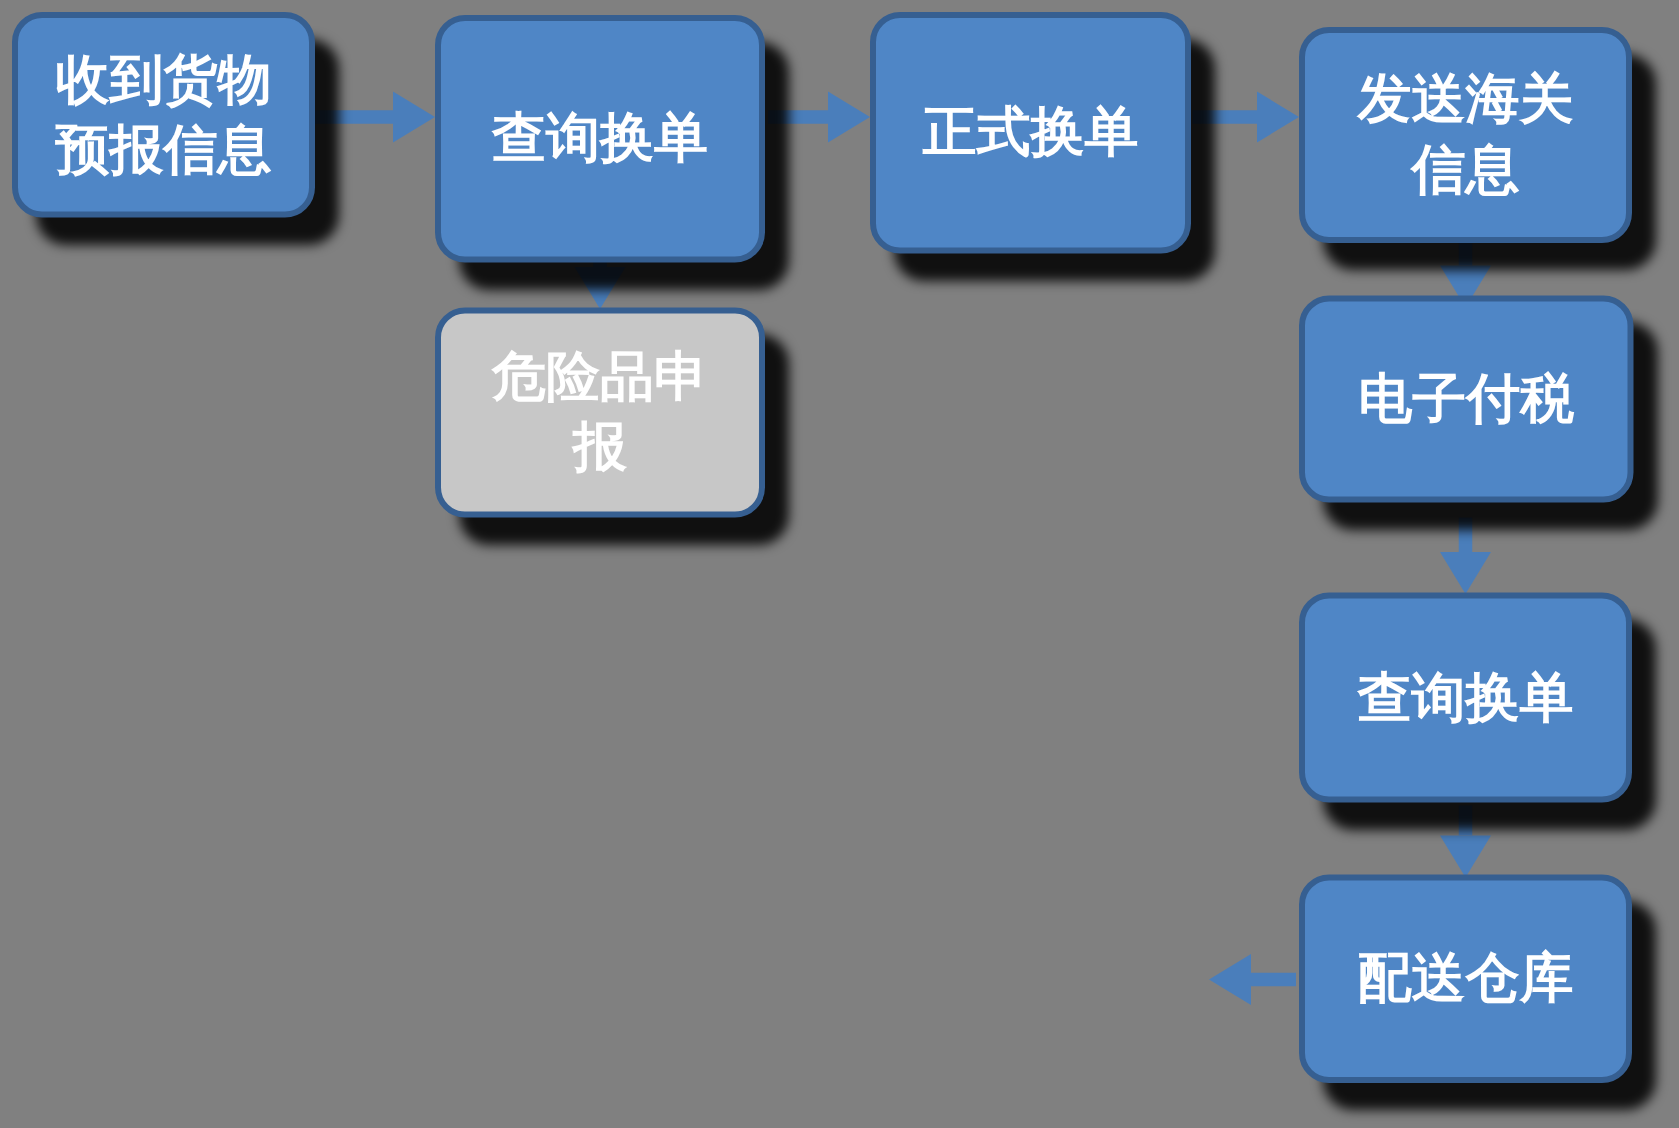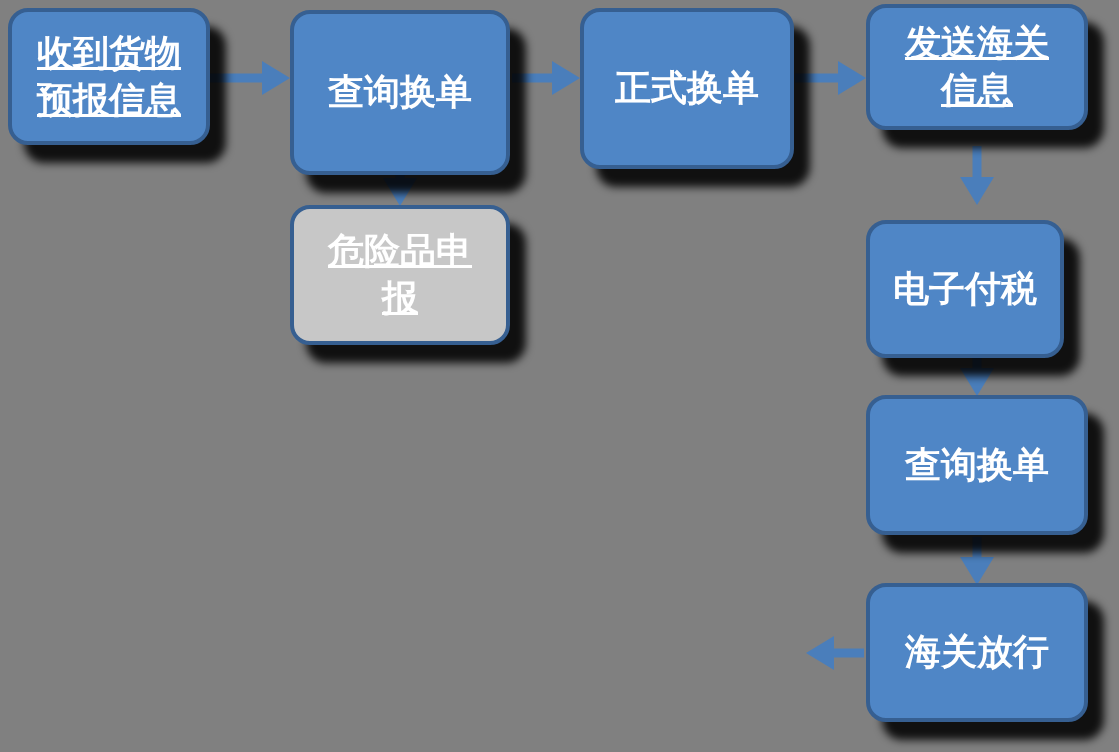--- a/index.html
+++ b/index.html
@@ -37,21 +37,21 @@
     border:4px solid var(--node-border);
     border-radius:20px;
     box-shadow:16px 18px 8px var(--shadow);
     color:var(--text);
     font-size:36px;font-weight:bold;
     line-height:1.3;
     text-align:center;
   }
   .node.secondary{background:var(--secondary-fill);align-items:center;}
   .lbl{display:inline-block;}
-  .w4{max-width:4.45em;text-decoration:underline;}
+  .w4{max-width:4.45em;}
 </style>
 </head>
 <body>
 
 <div class="canvas">
 
   <svg class="arrows" viewBox="0 0 1119 752" xmlns="http://www.w3.org/2000/svg">
     <g>
       <path class="stem" d="M210 78 H262"></path>
         <polygon points="262,61 262,95 290,78"></polygon>
@@ -91,34 +91,34 @@
   </div>
 
   <div class="node primary" style="left:290px;top:10px;width:220px;height:165px">
     <span class="lbl">查询换单</span>
   </div>
 
   <div class="node primary" style="left:580px;top:8px;width:214px;height:161px">
     <span class="lbl">正式换单</span>
   </div>
 
-  <div class="node primary" style="left:866px;top:4px;width:222px;height:126px">
+  <div class="node primary" style="left:866px;top:18px;width:222px;height:144px">
     <span class="lbl w4">发送海关信息</span>
   </div>
 
   <div class="node secondary" style="left:290px;top:205px;width:220px;height:140px">
     <span class="lbl w4">危险品申报</span>
   </div>
 
-  <div class="node primary" style="left:866px;top:220px;width:198px;height:138px">
+  <div class="node primary" style="left:866px;top:197px;width:223px;height:138px">
     <span class="lbl">电子付税</span>
   </div>
 
   <div class="node primary" style="left:866px;top:395px;width:222px;height:140px">
     <span class="lbl">查询换单</span>
   </div>
 
   <div class="node primary" style="left:866px;top:583px;width:222px;height:139px">
-    <span class="lbl">海关放行</span>
+    <span class="lbl">配送仓库</span>
   </div>
 
 
 </div>
 
 </body></html>

